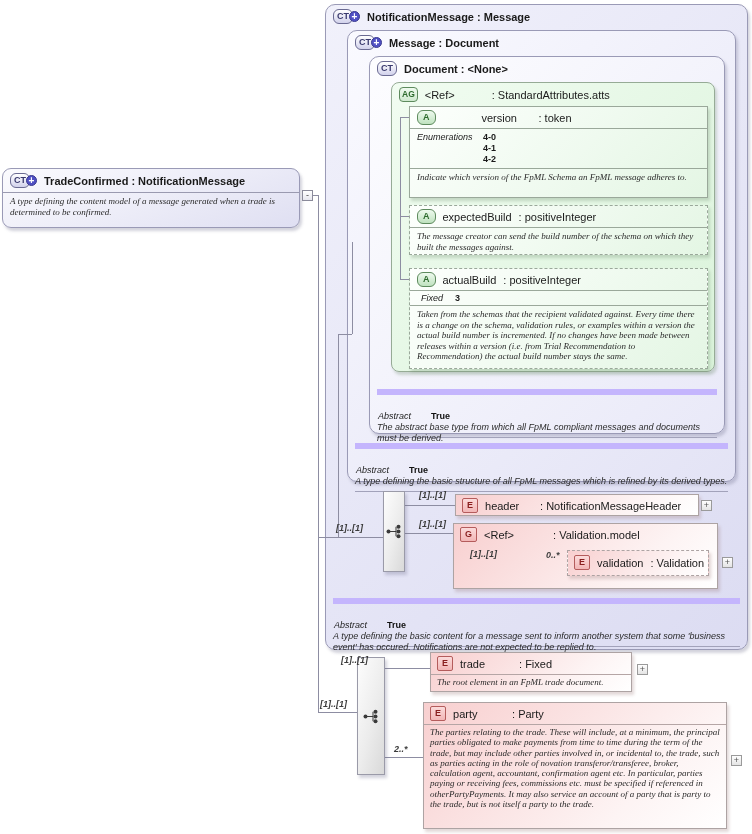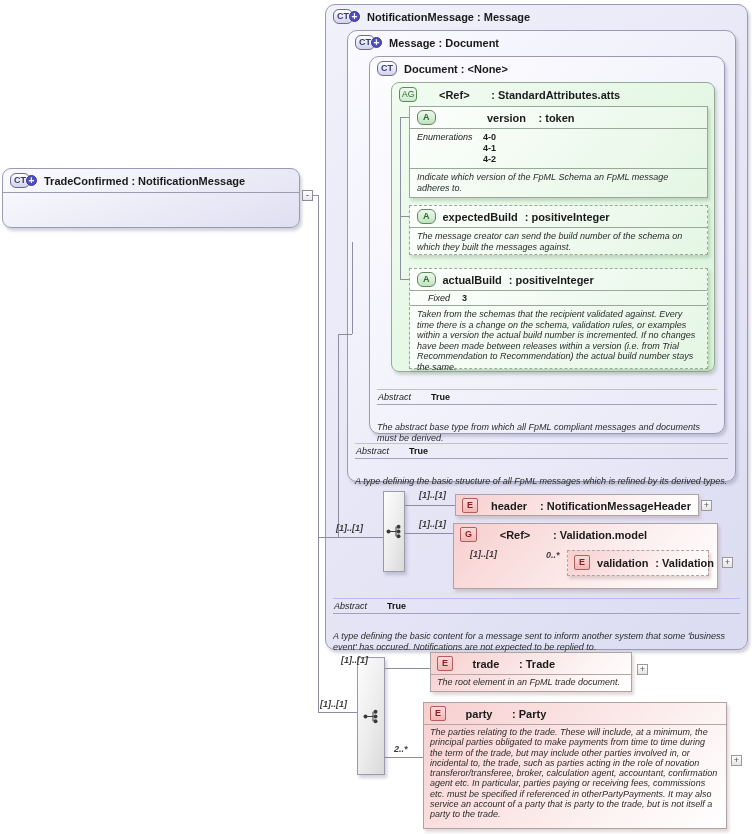--- a/index.html
+++ b/index.html
@@ -15,26 +15,26 @@
   .bg-inner{background:linear-gradient(135deg,#fdfdff 0%,#e9e9f8 100%);}
   .bg-left{background:linear-gradient(160deg,#fbfbfe 0%,#dfdff2 100%);border-radius:9px;}
   .bg-green{background:linear-gradient(135deg,#f1fcf1 0%,#daf3da 100%);border:1px solid #96ab96;border-radius:8px;}
   .bg-attr{background:linear-gradient(135deg,#fdfffd 0%,#e4f6e4 100%);border:1px solid #9aa89a;}
   .dashed{border-style:dashed !important;}
   .bg-pink{background:linear-gradient(135deg,#f8cfcf 0%,#fdf4f4 72%,#ffffff 100%);border:1px solid #ada3a3;}
   .seq{position:absolute;box-sizing:border-box;border:1px solid #9a9aa8;
        background:linear-gradient(105deg,#fdfdfd 0%,#ececec 55%,#d9d9d9 100%);
        display:flex;align-items:center;justify-content:center;}
   .hd{display:flex;align-items:center;gap:7px;padding:4px 7px;font-weight:bold;font-size:11px;white-space:nowrap;}
-  .hd .nm{font-weight:bold;text-align:center;}
-  .hd .tp{font-weight:bold;text-align:center;}
+  .hd .nm{font-weight:normal;}
+  .hd .tp{font-weight:normal;text-align:center;}
   .hd-line{border-bottom:1px solid #9a9ab0;}
-  .desc{font-style:italic;font-size:9px;line-height:10.6px;color:#2b2b2b;padding:3px 7px;}
-  .meta{position:absolute;box-sizing:border-box;border-top:1px solid #c4b5fd;border-bottom:1px solid #a2a2ba;
-        padding:2px 1px;display:flex;gap:20px;font-size:9px;align-items:flex-start;}
+  .desc{font-style:italic;font-size:9px;line-height:10.6px;color:#2b2b2b;padding:3px 7px;font-family:Liberation Serif, serif;}
+  .meta{position:absolute;box-sizing:border-box;border-top:6px solid #c4b5fd;border-bottom:1px solid #a2a2ba;
+        padding:16px 1px;display:flex;gap:20px;font-size:9px;align-items:flex-start;}
   .meta .lbl{font-style:italic;color:#222;}
   .meta .val{font-weight:bold;color:#111;}
   .adesc{position:absolute;font-style:italic;font-size:9px;line-height:10.8px;color:#2b2b2b;margin-top:15px;}
   .facets{display:flex;gap:4px;font-size:9px;padding:3px 7px;border-bottom:1px solid #9aa89a;align-items:flex-start;}
   .facets .lbl{font-style:italic;flex:0 0 62px;}
   .facets .vals div{font-weight:bold;line-height:11px;}
   .facets .val{font-weight:bold;}
   .line{position:absolute;background:#8d8da2;}
   .card{position:absolute;font-size:9px;font-style:italic;font-weight:bold;color:#3c3c3c;white-space:nowrap;}
   .plusbtn{position:absolute;width:11px;height:11px;box-sizing:border-box;border:1px solid #9a9a9a;
@@ -42,21 +42,21 @@
            text-align:center;cursor:pointer;}
   .handle{position:absolute;width:11px;height:11px;box-sizing:border-box;border:1px solid #8a8a9a;
           background:linear-gradient(#ffffff,#e6e6ee);color:#444;font-size:9px;line-height:8px;text-align:center;}
   
   .ict{display:inline-flex;align-items:center;flex:0 0 auto;}
   .ct-pill{border:1px solid #6a6a92;border-radius:6px;background:linear-gradient(#ffffff,#d2d2ec);
            color:#3a3a6e;font-weight:bold;font-size:9px;height:13px;line-height:12px;padding:0 3px;}
   .ct-plus{width:11px;height:11px;border-radius:50%;background:#5050c4;border:1px solid #39398f;
            color:#fff;font-size:10px;font-weight:bold;line-height:9px;text-align:center;margin-left:-4px;box-sizing:border-box;}
   .iag{border:1px solid #5d8a5d;border-radius:4px;background:linear-gradient(#effaef,#cfe9cf);
-       color:#2e6b2e;font-weight:normal;font-size:8.5px;height:13px;line-height:12px;padding:0 2px;flex:0 0 auto;}
+       color:#2e6b2e;font-weight:bold;font-size:8.5px;height:13px;line-height:12px;padding:0 2px;flex:0 0 auto;}
   .ia{border:1px solid #5d8a5d;border-radius:6px;background:linear-gradient(#eefaee,#bfe2bf);
       color:#2e6b2e;font-weight:bold;font-size:9px;height:13px;line-height:12px;padding:0 5px;flex:0 0 auto;}
   .ie{border:1px solid #b45c5c;border-radius:2px;background:linear-gradient(#fbdbdb,#f2b6b6);
       color:#8a1f1f;font-weight:bold;font-size:9px;height:13px;line-height:12px;padding:0 4px;flex:0 0 auto;}
 </style>
 </head>
 <body>
 
 <div class="canvas">
 
@@ -122,21 +122,21 @@
     </div>
     <div class="desc">The message creator can send the build number of the schema on which they built the messages against.</div>
   </div>
 
   <div class="box bg-attr dashed shadow-g" style="left:409px;top:268px;width:299px;height:101px;">
     <div class="hd hd-line" style="border-color:#9aa89a;padding:3px 7px;">
       <span class="ia">A</span>
       <span class="nm">actualBuild</span>
       <span class="tp">: positiveInteger</span>
     </div>
-    <div class="facets" style="padding:2px 18px;align-items:center;">
+    <div class="facets" style="padding:2px 11px;align-items:center;">
       <span class="lbl" style="flex-basis:30px;">Fixed</span>
       <span class="val">3</span>
     </div>
     <div class="desc">Taken from the schemas that the recipient validated against. Every time there is a change on the schema, validation rules, or examples within a version the actual build number is incremented. If no changes have been made between releases within a version (i.e. from Trial Recommendation to Recommendation) the actual build number stays the same.</div>
   </div>
 
   <div class="line" style="left:400px;top:117px;width:1px;height:163px;"></div>
   <div class="line" style="left:400px;top:117px;width:9px;height:1px;"></div>
   <div class="line" style="left:400px;top:216px;width:9px;height:1px;"></div>
   <div class="line" style="left:400px;top:279px;width:9px;height:1px;"></div>
@@ -228,21 +228,21 @@
       <span class="nm">validation</span>
       <span class="tp">: Validation</span>
     </div>
   </div>
   <div class="plusbtn" style="left:722px;top:557px;">+</div>
 
   <div class="box bg-pink shadow-r" style="left:430px;top:652px;width:202px;height:40px;">
     <div class="hd hd-line" style="padding:3px 6px;border-color:#b5a5a5;">
       <span class="ie">E</span>
       <span class="nm" style="min-width:52px;">trade</span>
-      <span class="tp">: Trade</span>
+      <span class="tp">: Fixed</span>
     </div>
     <div class="desc" style="padding:2px 6px;">The root element in an FpML trade document.</div>
   </div>
   <div class="plusbtn" style="left:637px;top:664px;">+</div>
 
   <div class="box bg-pink shadow-r" style="left:423px;top:702px;width:304px;height:127px;overflow:hidden;">
     <div class="hd hd-line" style="padding:3px 6px;border-color:#b5a5a5;">
       <span class="ie">E</span>
       <span class="nm" style="min-width:52px;">party</span>
       <span class="tp">: Party</span>
@@ -261,16 +261,17 @@
   <div class="card" style="left:394px;top:744px;">2..*</div>
 
   <div class="box bg-left shadow-p" style="left:2px;top:168px;width:298px;height:60px;">
     <div class="hd hd-line">
       <span class="ict">
         <span class="ct-pill">CT</span>
         <span class="ct-plus">+</span>
       </span>
       <span>TradeConfirmed : NotificationMessage</span>
     </div>
+    <div class="desc">A type defining the content model of a message generated when a trade is determined to be confirmed.</div>
   </div>
   <div class="handle" style="left:302px;top:190px;">-</div>
 
 </div>
 
 </body></html>

